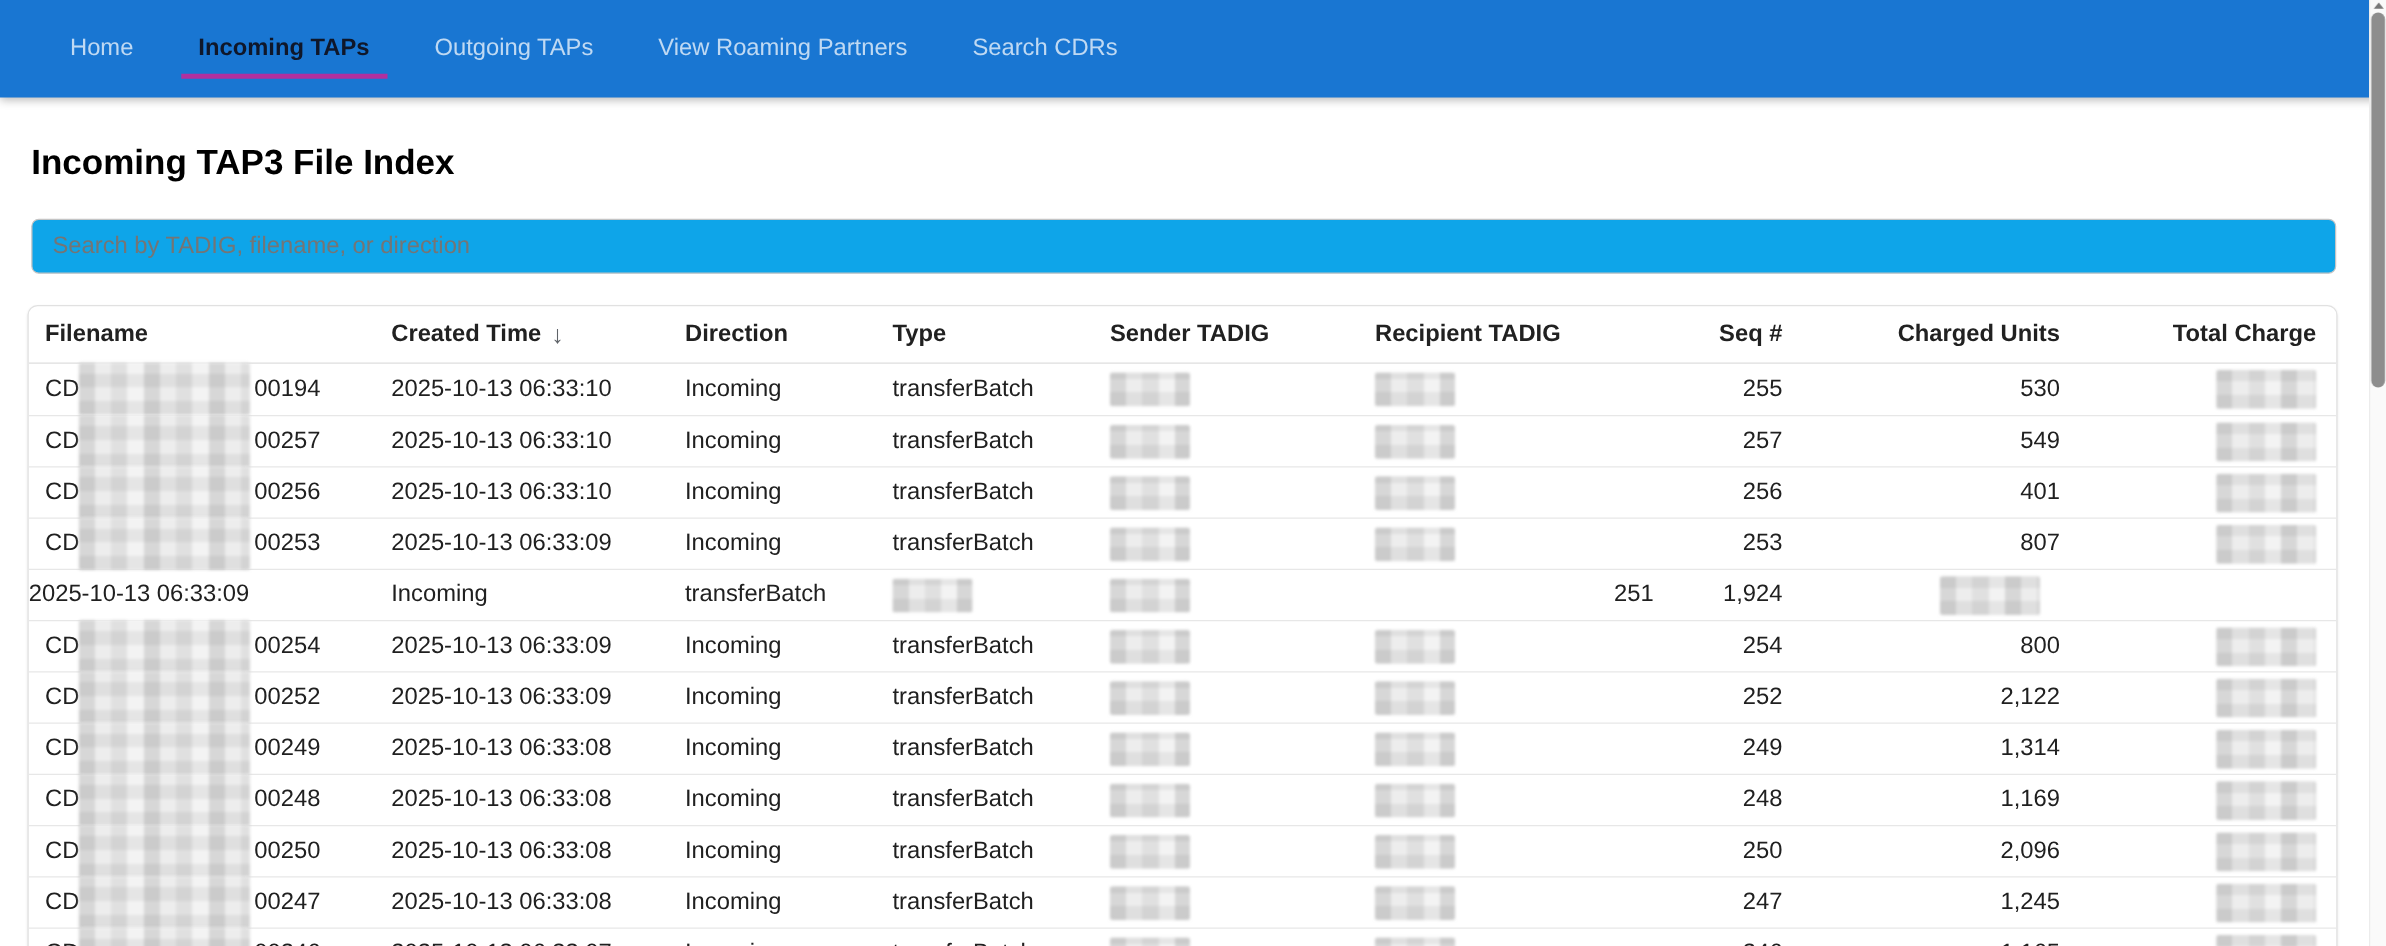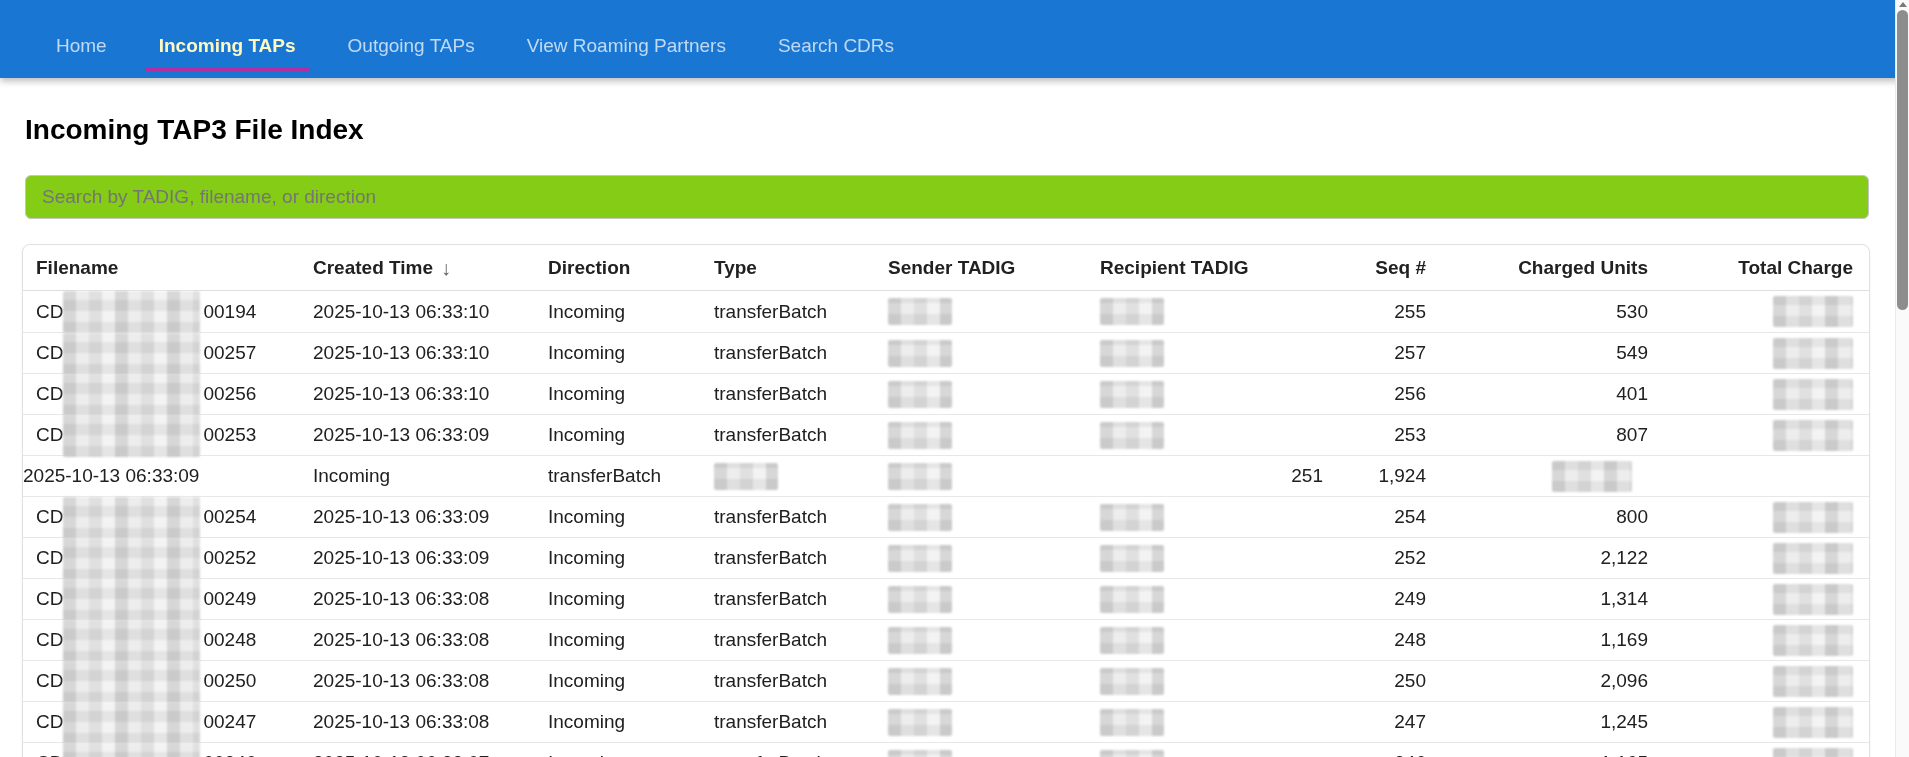--- a/index.html
+++ b/index.html
@@ -6,37 +6,37 @@
     --navbar-bg:#1976d2;
     --tab-underline:#b0309f;
     --row-border:#e7e7e7;
   }
   *{box-sizing:border-box;margin:0;padding:0;}
   html,body{width:1909px;height:757px;overflow:hidden;background:#fff;
     font-family:"Liberation Sans", sans-serif;}
 
   
   .navbar{position:relative;width:1909px;height:78px;background:var(--navbar-bg);
-    box-shadow:0 3px 7px rgba(0,0,0,.28);display:flex;align-items:center;z-index:5;}
+    box-shadow:0 3px 7px rgba(0,0,0,.28);display:flex;align-items:flex-start;z-index:5;}
   .tabs{display:flex;margin-top:14px;height:49px;padding-left:30px;}
   .tab{position:relative;display:flex;align-items:center;height:100%;
     padding:0 26px;font-size:19px;font-weight:500;color:rgba(255,255,255,.72);
     cursor:pointer;white-space:nowrap;}
-  .tab.active{color:#fef9c3;font-weight:700;}
+  .tab.active{color:#0f172a;font-weight:700;}
   .tab-underline{display:none;}
   .tab.active .tab-underline{display:block;position:absolute;left:12px;right:12px;
     bottom:0;height:4px;background:var(--tab-underline);}
 
   
   .page-title{margin:28px 0 0 25px;font-size:28px;font-weight:700;color:#000000;
     line-height:47px;}
   .search-wrap{margin:22px 0 0 25px;}
   .search-input{width:1844px;height:44px;border:1px solid #c4c4c4;border-radius:6px;
     padding:0 16px;font-size:19px;color:#333;outline:none;
-    font-family:"Liberation Sans", sans-serif;background:#84cc16;}
+    font-family:"Liberation Sans", sans-serif;background:#0ea5e9;}
   .search-input::placeholder{color:#757575;}
 
   
   .card{margin:25px 0 0 22px;width:1848px;border:1px solid #e1e1e1;
     border-radius:8px;background:#fff;box-shadow:0 1px 2px rgba(0,0,0,.08);
     overflow:hidden;}
   .trow{display:grid;
     grid-template-columns:290px 235px 166px 174px 212px 223px 103px 222px 1fr;
     align-items:center;}
   .thead{height:46px;border-bottom:1px solid #dedede;}

